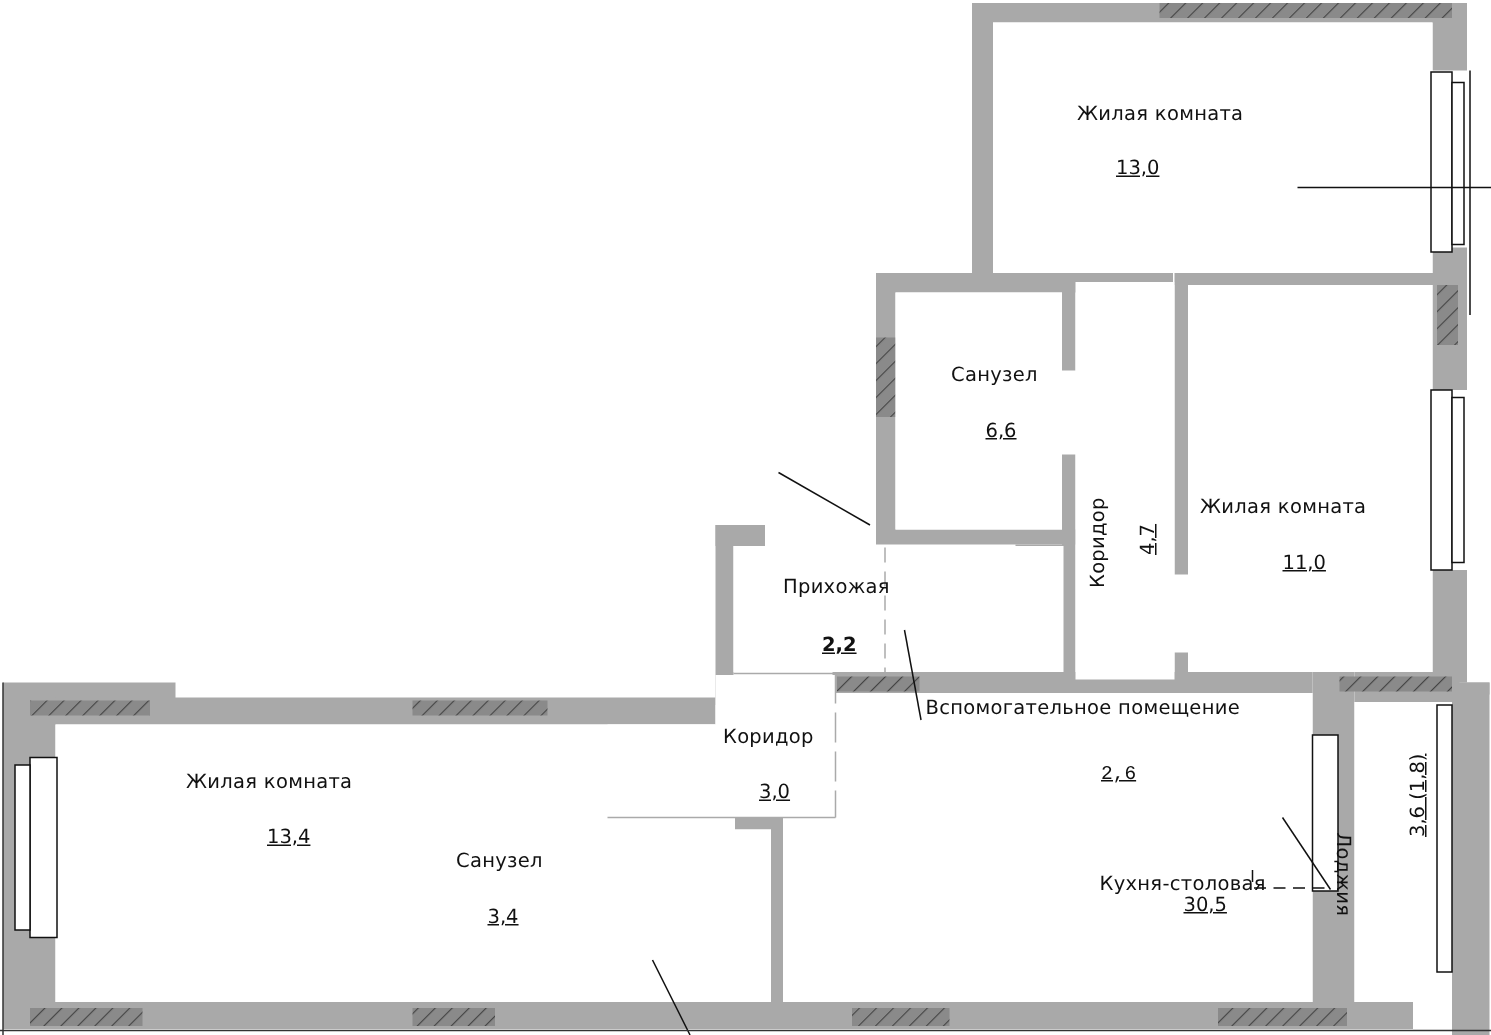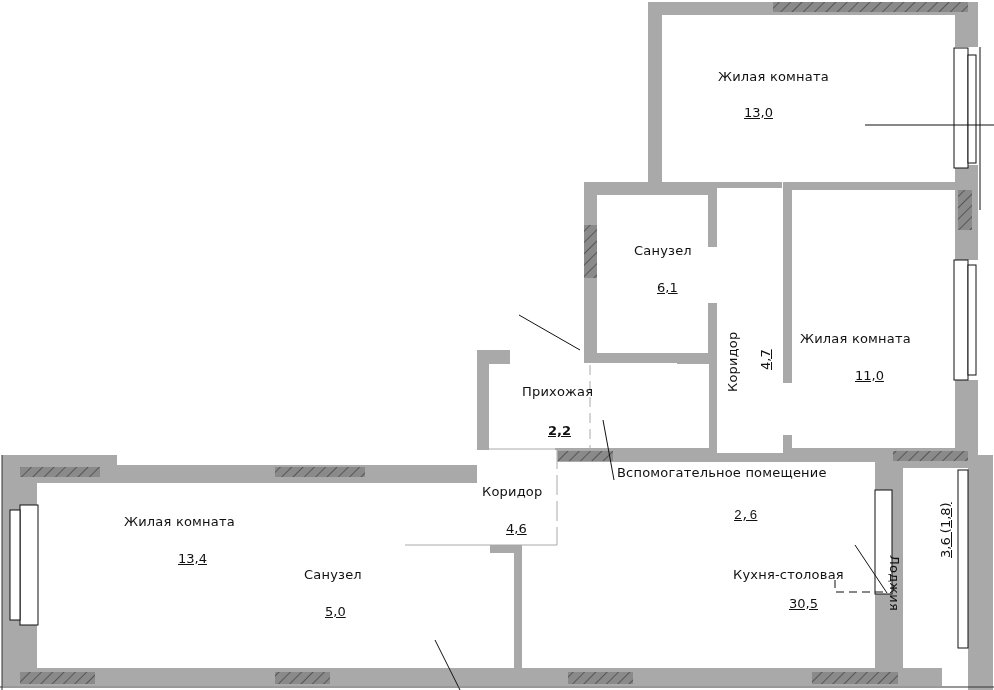--- a/index.html
+++ b/index.html
@@ -117,40 +117,40 @@
   <line x1="590" y1="365" x2="590" y2="448" stroke="#aaa" stroke-width="1" stroke-dasharray="10,6"></line>
   <line x1="489" y1="449" x2="557" y2="449" stroke="#aaa" stroke-width="1"></line>
   <line x1="557" y1="449" x2="557" y2="545" stroke="#aaa" stroke-width="1" stroke-dasharray="20,6"></line>
   <line x1="405" y1="545" x2="557" y2="545" stroke="#aaa" stroke-width="1"></line>
 </svg>
 
 <div class="lbl" style="left:718px;top:69px;">Жилая комната</div>
 <div class="area" style="left:744px;top:105px;">13,0</div>
 
 <div class="lbl" style="left:634px;top:243px;">Санузел</div>
-<div class="area" style="left:657px;top:280px;">6,1</div>
+<div class="area" style="left:657px;top:280px;">6,6</div>
 
 <div class="lbl vert" style="left:725px;top:392px;">Коридор</div>
 <div class="area vert" style="left:758px;top:370px;">4,7</div>
 
 <div class="lbl" style="left:800px;top:331px;">Жилая комната</div>
 <div class="area" style="left:855px;top:368px;text-decoration:underline;">11,0</div>
 
 <div class="lbl" style="left:522px;top:384px;">Прихожая</div>
 <div class="area" style="left:548px;top:423px;font-weight:bold;">2,2</div>
 
 <div class="lbl" style="left:482px;top:484px;">Коридор</div>
-<div class="area" style="left:506px;top:521px;">4,6</div>
+<div class="area" style="left:506px;top:521px;">3,0</div>
 
 <div class="lbl" style="left:617px;top:465px;">Вспомогательное помещение</div>
 <div class="area" style="left:734px;top:508px;font-family:Liberation Mono, monospace;">2,6</div>
 
-<div class="lbl" style="left:733px;top:567px;text-align:right;">Кухня-столовая</div>
+<div class="lbl" style="left:733px;top:582px;text-align:right;">Кухня-столовая</div>
 <div class="area" style="left:789px;top:596px;">30,5</div>
 
 <div class="lbl" style="left:124px;top:514px;">Жилая комната</div>
 <div class="area" style="left:178px;top:551px;">13,4</div>
 
 <div class="lbl" style="left:304px;top:567px;">Санузел</div>
-<div class="area" style="left:325px;top:604px;">5,0</div>
+<div class="area" style="left:325px;top:604px;">3,4</div>
 
 <div class="lbl" style="left:902px;top:555px;transform:rotate(90deg);transform-origin:left top;">Лоджия</div>
 <div class="area vert" style="left:938px;top:558px;">3,6 (1,8)</div>
 
 </body></html>

